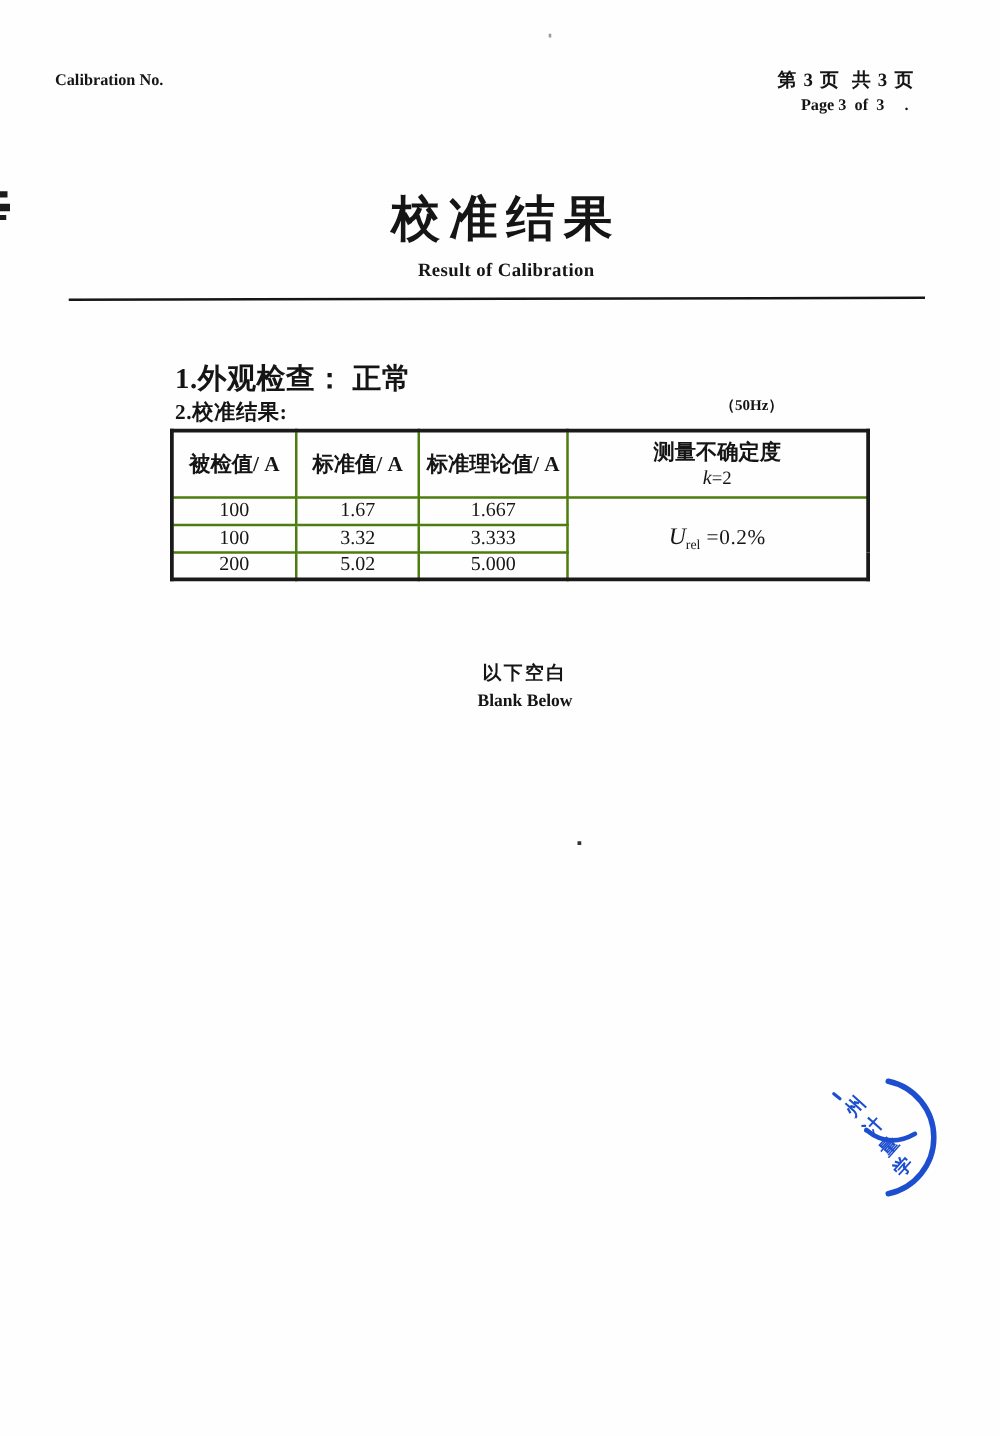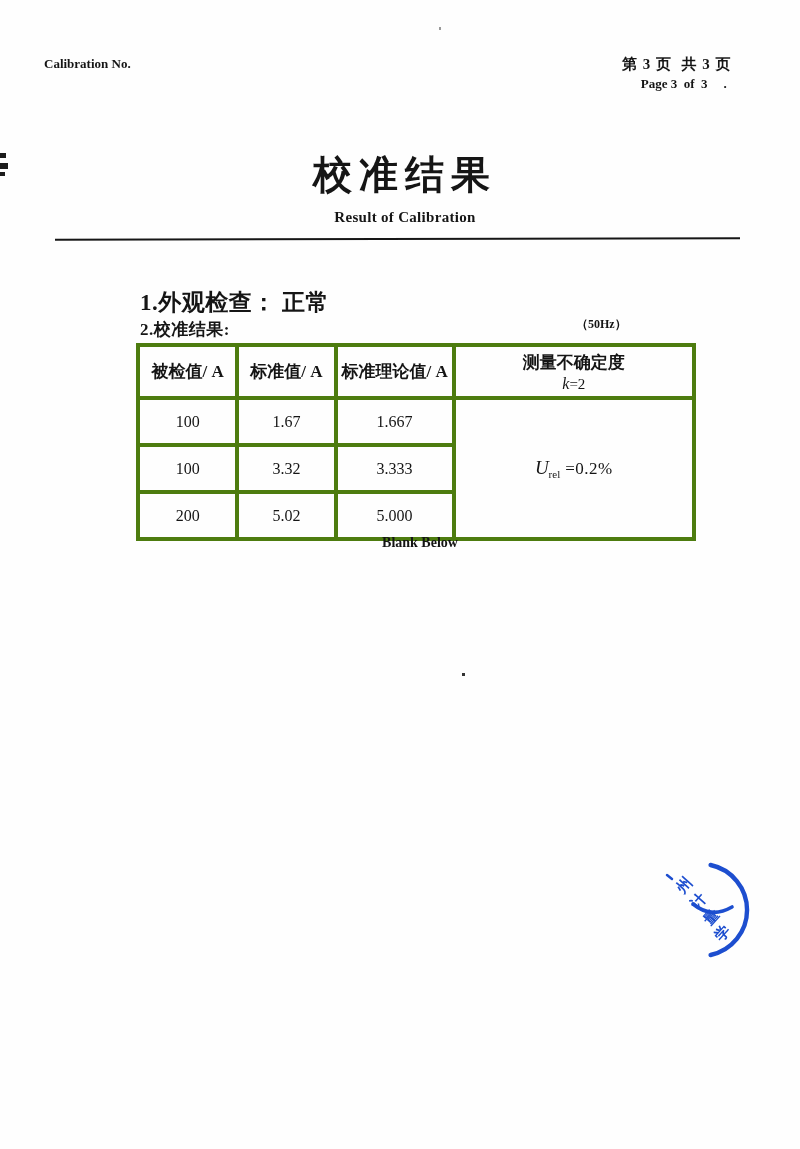--- a/index.html
+++ b/index.html
@@ -36,25 +36,25 @@
            background: #161616; transform: rotate(-0.12deg); }
 
   
   .item1 { position: absolute; left: 140px; top: 287px; font-size: 23px; font-weight: 600; letter-spacing: 0.5px; }
   .item2 { position: absolute; left: 140px; top: 318px; font-size: 17px; font-weight: 700; letter-spacing: 0.5px; }
   .freq  { position: absolute; left: 576px; top: 316px; font-size: 12px; font-weight: 600; }
 
   
   .cal-table { position: absolute; left: 136px; top: 343px; border-collapse: collapse;
                table-layout: fixed; width: 560px; }
-  .cal-table td { border: 4px solid #4d7c0f; text-align: center; vertical-align: middle;
+  .cal-table td { border: 2px solid #4d7c0f; text-align: center; vertical-align: middle;
                   font-size: 16px; padding: 0; }
   .cal-table { border: 3px solid #1a1a1a; }
   .cal-table tr.hdr td { height: 53px; font-size: 17px; font-weight: 600; }
-  .cal-table tr.datarow td { height: 47px; font-weight: 500; }
+  .cal-table tr.datarow td { height: 22px; font-weight: 500; }
   .c1 { width: 95px; } .c2 { width: 94px; font-family: Liberation Serif, serif; } .c3 { width: 113px; } .c4 { width: 230px; }
   .k-line { font-size: 15px; font-weight: 400; margin-top: 1px; }
   .k-line i { font-family: "Liberation Serif", serif; font-size: 16px; }
   .u-cell { font-size: 17px; }
   .u-sym { font-style: italic; font-size: 19px; }
   .u-sub { font-size: 11px; vertical-align: sub; margin-right: 5px; }
   .u-val { font-size: 17px; letter-spacing: 0.5px; }
 
   
   .blank-wrap { position: absolute; left: 320px; top: 529px; width: 200px; text-align: center; }
@@ -123,20 +123,21 @@
     </tr>
     <tr class="datarow">
       <td>200</td>
       <td>5.02</td>
       <td>5.000</td>
     </tr>
   </tbody>
     </table>
 
   <div class="blank-wrap">
+    <div class="blank-zh">以下空白</div>
     <div class="blank-en">Blank Below</div>
   </div>
 
   <svg class="seal" viewBox="0 0 150 175">
     <path d="M 55.6 37 A 46 46 0 0 1 55.6 127" fill="none" stroke-width="4.4" stroke-linecap="round" stroke="#1d4ecf"></path>
     <path d="M 38 76 Q 56 91 77 79" fill="none" stroke-width="3.6" stroke-linecap="round" stroke="#1d4ecf"></path>
     <path d="M 12 47 l 5 4" fill="none" stroke-width="2.5" stroke-linecap="round" stroke="#1d4ecf"></path>
     <text transform="translate(28 66) rotate(-48)" fill="#1d4ecf">州</text>
     <text transform="translate(42 82) rotate(-48)" fill="#1d4ecf">计</text>
     <text transform="translate(55 98) rotate(-48)" fill="#1d4ecf">量</text>

